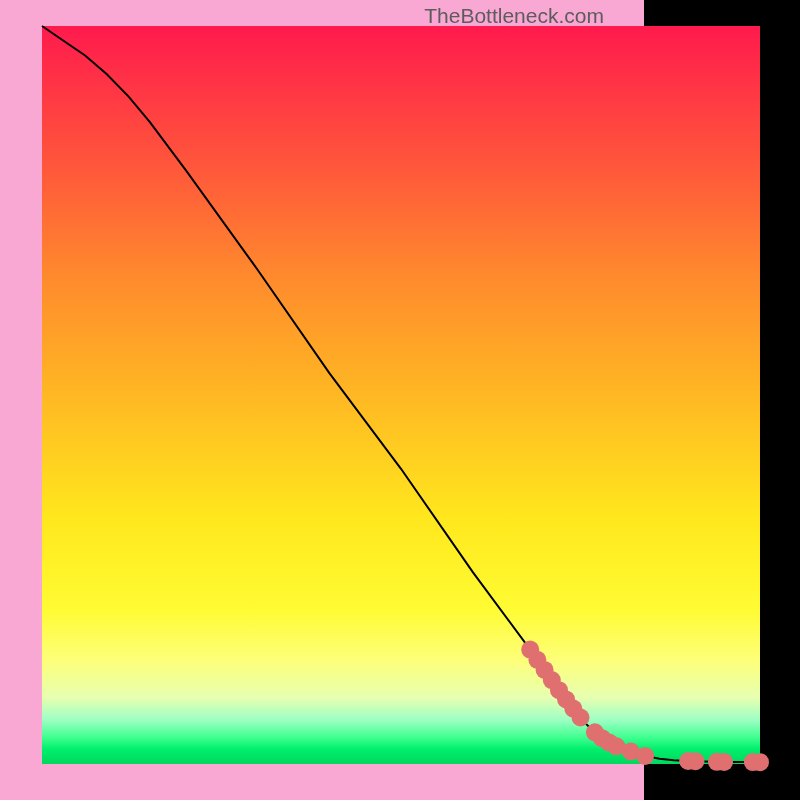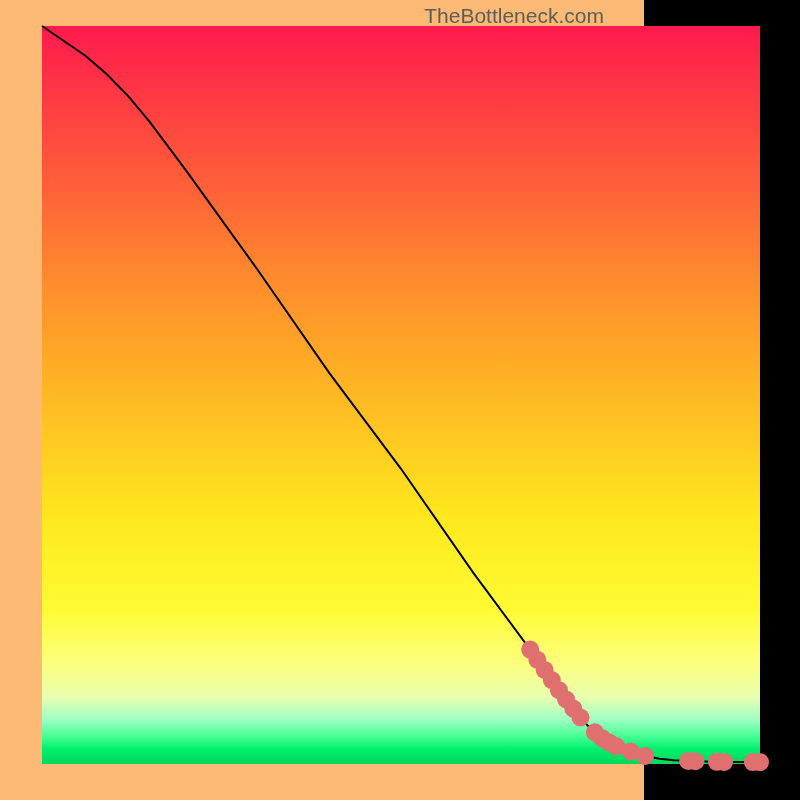--- a/index.html
+++ b/index.html
@@ -8,21 +8,21 @@
     width: 800px;
     height: 800px;
     overflow: hidden;
     background: #000;
     font-family: Arial, Helvetica, sans-serif;
   }
   .frame {
     position: relative;
     width: 644px;
     height: 800px;
-    background: #fdba74;
+    background: #f9a8d4;
   }
   .plot {
     position: absolute;
     left: 42px;
     top: 26px;
     width: 718px;
     height: 738px;
     
     background: linear-gradient(
       to bottom,

